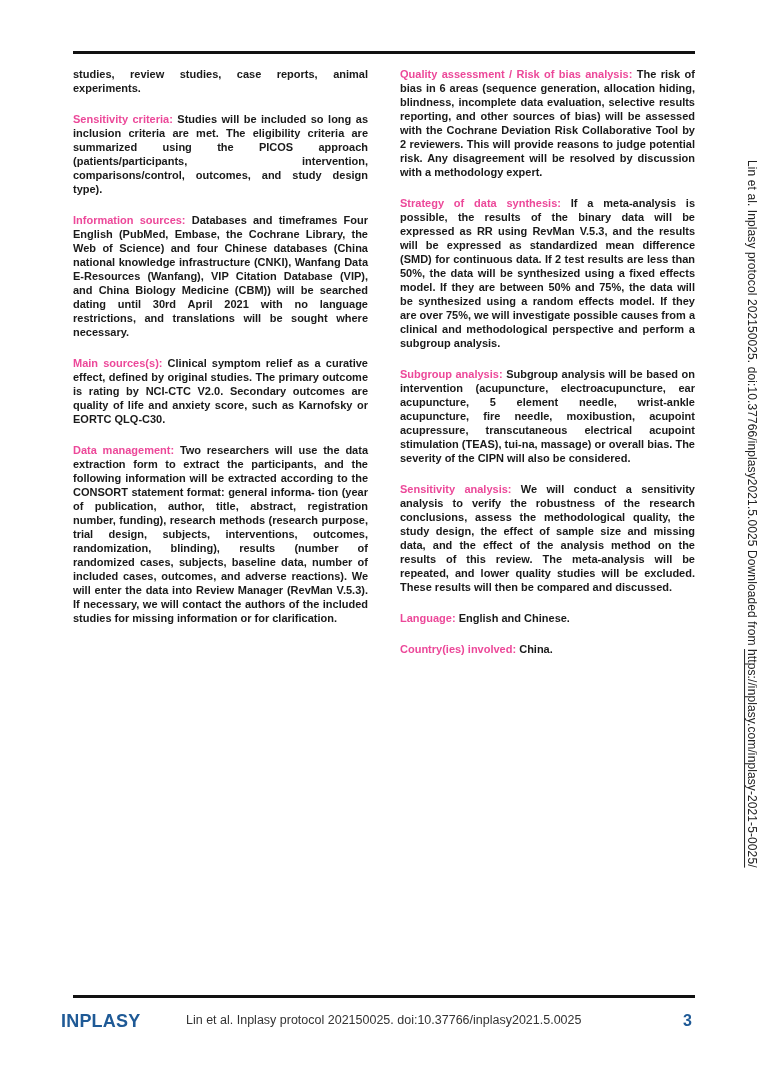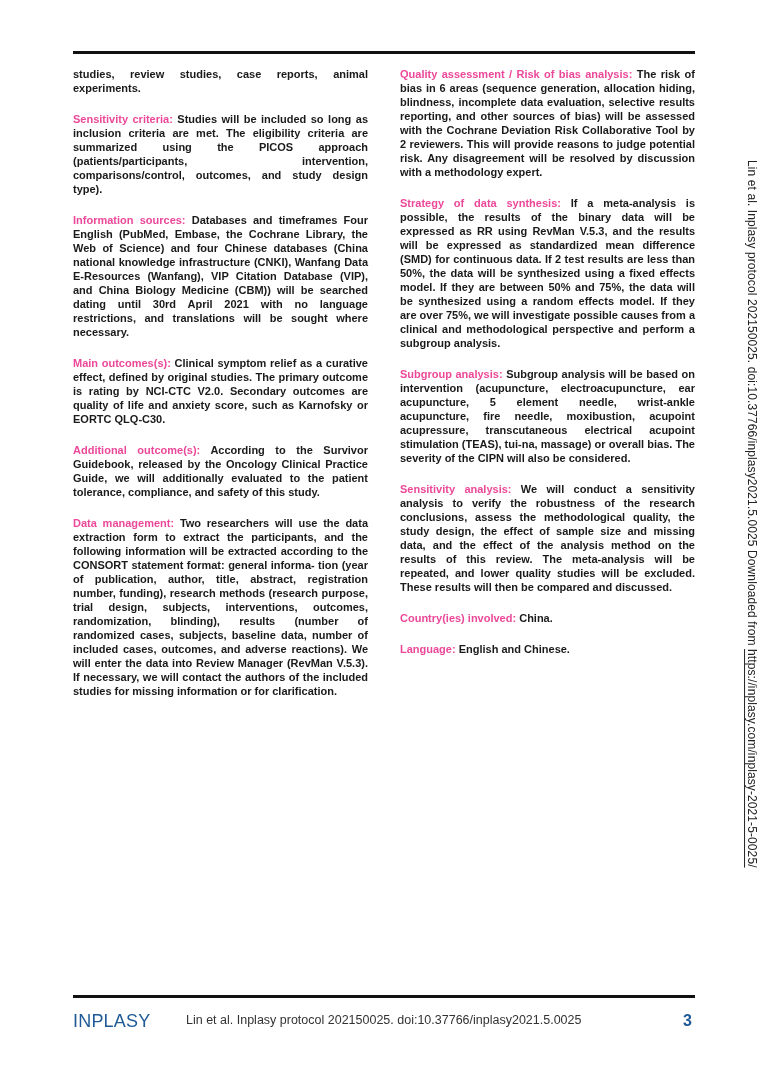--- a/index.html
+++ b/index.html
@@ -10,46 +10,45 @@
   .rule.bottom { top: 995px; }
   .col { position: absolute; top: 67px; width: 295px; font-size: 11px; line-height: 14px;
          font-weight: bold; }
   .col.left { left: 73px; }
   .col.right { left: 400px; }
   .para { margin: 0 0 17px 0; text-align: justify; }
   .head { color: #ec4899; }
   .side { position: absolute; left: 745px; top: 160px; writing-mode: vertical-rl;
           font-size: 12px; color: #222; white-space: nowrap; letter-spacing: 0.1px; }
   .side a { color: #222; text-decoration: underline; }
-  .footer-brand { position: absolute; left: 73px; top: 1011px; font-size: 18px; font-weight: normal;
+  .footer-brand { position: absolute; left: 61px; top: 1011px; font-size: 18px; font-weight: bold;
                   color: #1f5a96; letter-spacing: 0.2px; }
   .footer-cite { position: absolute; left: 186px; top: 1013px; font-size: 12.5px; color: #333; }
   .footer-page { position: absolute; left: 683px; top: 1012px; font-size: 16px; font-weight: bold; color: #1f5a96; }
 </style>
 </head>
 <body>
 
 <div class="rule top"></div>
 
 <div class="col left">
   <p class="para"><span>studies, review studies, case reports, animal experiments.</span></p>
   <p class="para"><span class="head">Sensitivity criteria:</span><span> Studies will be included so long as inclusion criteria are met. The eligibility criteria are summarized using the PICOS approach (patients/participants, intervention, comparisons/control, outcomes, and study design type).</span></p>
   <p class="para"><span class="head">Information sources:</span><span> Databases and timeframes Four English (PubMed, Embase, the Cochrane Library, the Web of Science) and four Chinese databases (China national knowledge infrastructure (CNKI), Wanfang Data E-Resources (Wanfang), VIP Citation Database (VIP), and China Biology Medicine (CBM)) will be searched dating until 30rd April 2021 with no language restrictions, and translations will be sought where necessary.</span></p>
-  <p class="para"><span class="head">Main outcomes(s):</span><span> Clinical symptom relief as a curative effect, defined by original studies. The primary outcome is rating by NCI-CTC V2.0. Secondary outcomes are quality of life and anxiety score, such as Karnofsky or EORTC QLQ-C30.</span></p>
-  <p class="para"><span class="head">Additional outcome(s):</span><span> According to the Survivor Guidebook, released by the Oncology Clinical Practice Guide, we will additionally evaluated to the patient tolerance, compliance, and safety of this study.</span></p>
+  <p class="para"><span class="head">Main sources(s):</span><span> Clinical symptom relief as a curative effect, defined by original studies. The primary outcome is rating by NCI-CTC V2.0. Secondary outcomes are quality of life and anxiety score, such as Karnofsky or EORTC QLQ-C30.</span></p>
   <p class="para"><span class="head">Data management:</span><span> Two researchers will use the data extraction form to extract the participants, and the following information will be extracted according to the CONSORT statement format: general informa- tion (year of publication, author, title, abstract, registration number, funding), research methods (research purpose, trial design, subjects, interventions, outcomes, randomization, blinding), results (number of randomized cases, subjects, baseline data, number of included cases, outcomes, and adverse reactions). We will enter the data into Review Manager (RevMan V.5.3). If necessary, we will contact the authors of the included studies for missing information or for clarification.</span></p>
 </div>
 
 <div class="col right">
   <p class="para"><span class="head">Quality assessment / Risk of bias analysis:</span><span> The risk of bias in 6 areas (sequence generation, allocation hiding, blindness, incomplete data evaluation, selective results reporting, and other sources of bias) will be assessed with the Cochrane Deviation Risk Collaborative Tool by 2 reviewers. This will provide reasons to judge potential risk. Any disagreement will be resolved by discussion with a methodology expert.</span></p>
   <p class="para"><span class="head">Strategy of data synthesis:</span><span> If a meta-analysis is possible, the results of the binary data will be expressed as RR using RevMan V.5.3, and the results will be expressed as standardized mean difference (SMD) for continuous data. If 2 test results are less than 50%, the data will be synthesized using a fixed effects model. If they are between 50% and 75%, the data will be synthesized using a random effects model. If they are over 75%, we will investigate possible causes from a clinical and methodological perspective and perform a subgroup analysis.</span></p>
   <p class="para"><span class="head">Subgroup analysis:</span><span> Subgroup analysis will be based on intervention (acupuncture, electroacupuncture, ear acupuncture, 5 element needle, wrist-ankle acupuncture, fire needle, moxibustion, acupoint acupressure, transcutaneous electrical acupoint stimulation (TEAS), tui-na, massage) or overall bias. The severity of the CIPN will also be considered.</span></p>
   <p class="para"><span class="head">Sensitivity analysis:</span><span> We will conduct a sensitivity analysis to verify the robustness of the research conclusions, assess the methodological quality, the study design, the effect of sample size and missing data, and the effect of the analysis method on the results of this review. The meta-analysis will be repeated, and lower quality studies will be excluded. These results will then be compared and discussed.</span></p>
+  <p class="para"><span class="head">Language:</span><span> English and Chinese.</span></p>
   <p class="para"><span class="head">Country(ies) involved:</span><span> China.</span></p>
-  <p class="para"><span class="head">Language:</span><span> English and Chinese.</span></p>
 </div>
 
 <div class="side"><span>Lin et al. Inplasy protocol 202150025. doi:10.37766/inplasy2021.5.0025 Downloaded from </span><a>https://inplasy.com/inplasy-2021-5-0025/</a></div>
 
 <div class="rule bottom"></div>
 <div class="footer-brand">INPLASY</div>
 <div class="footer-cite">Lin et al. Inplasy protocol 202150025. doi:10.37766/inplasy2021.5.0025</div>
 <div class="footer-page">3</div>
 
 </body></html>

